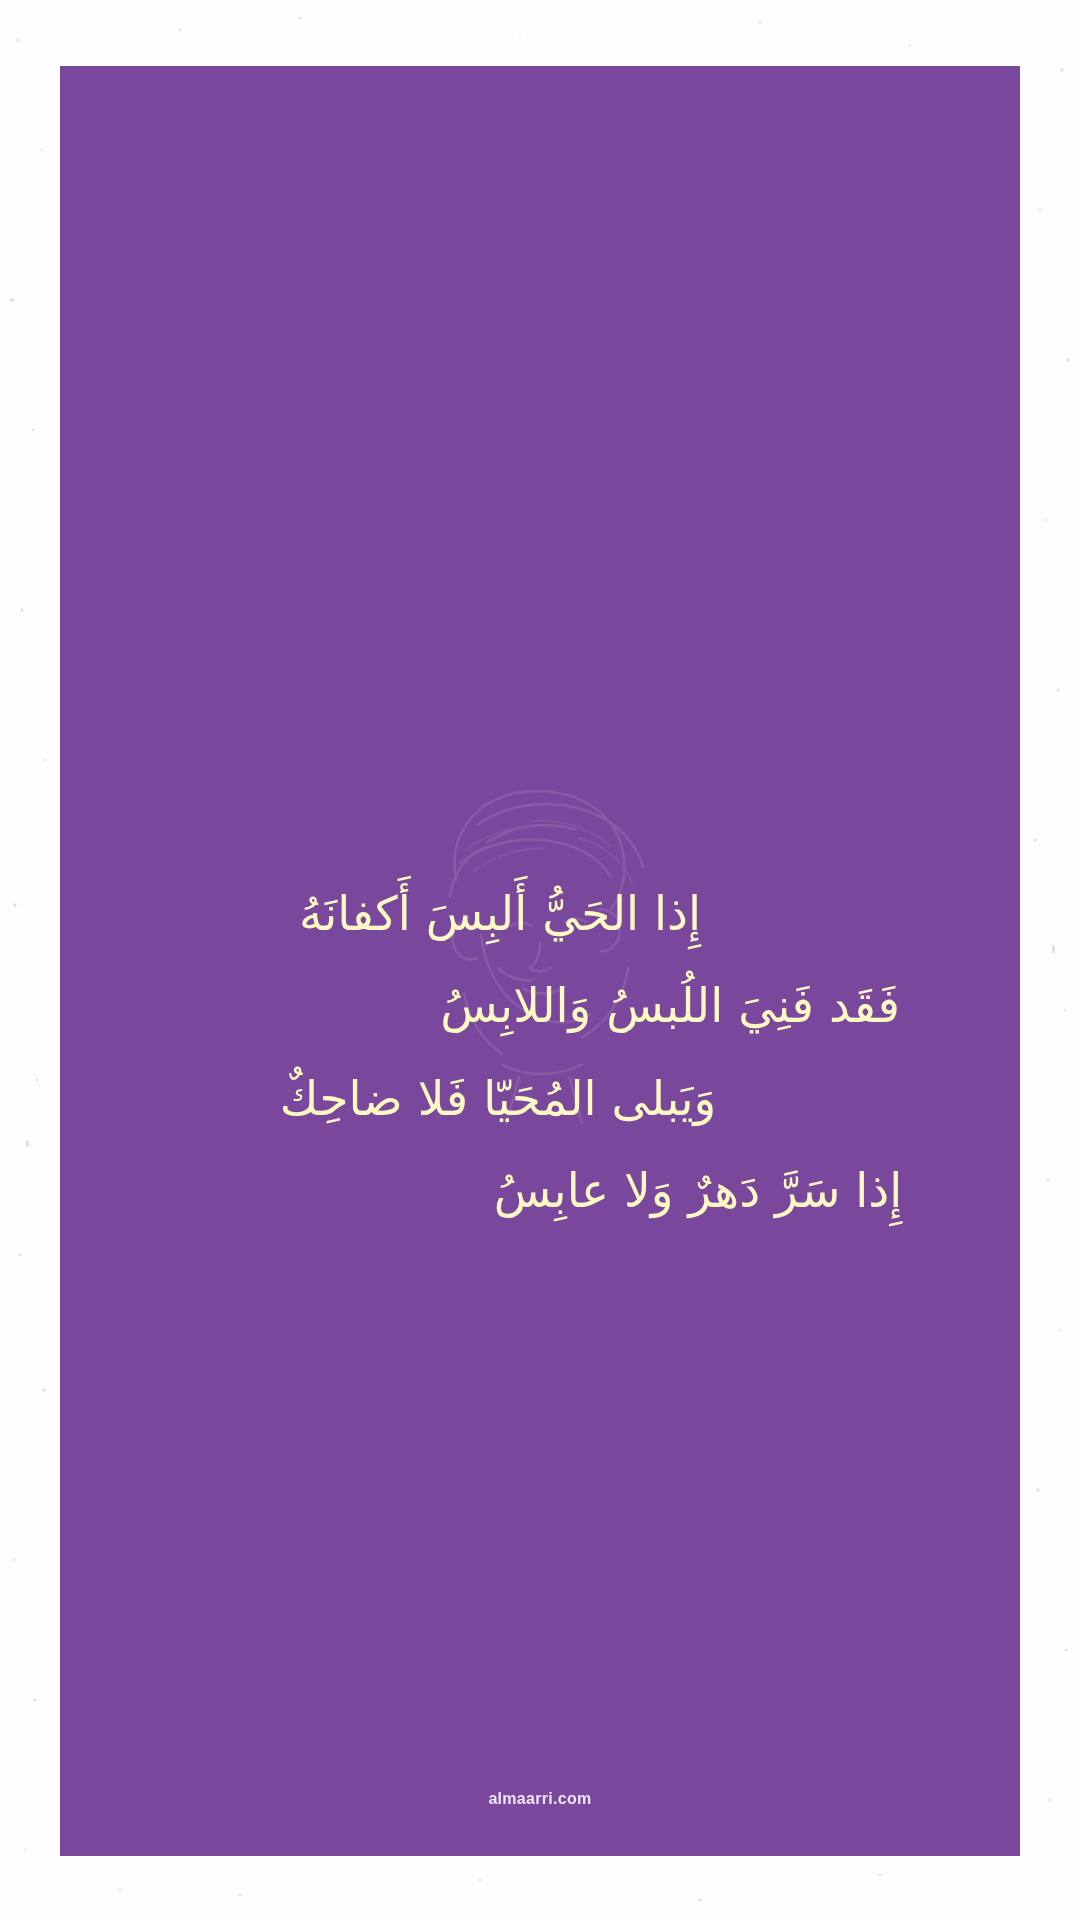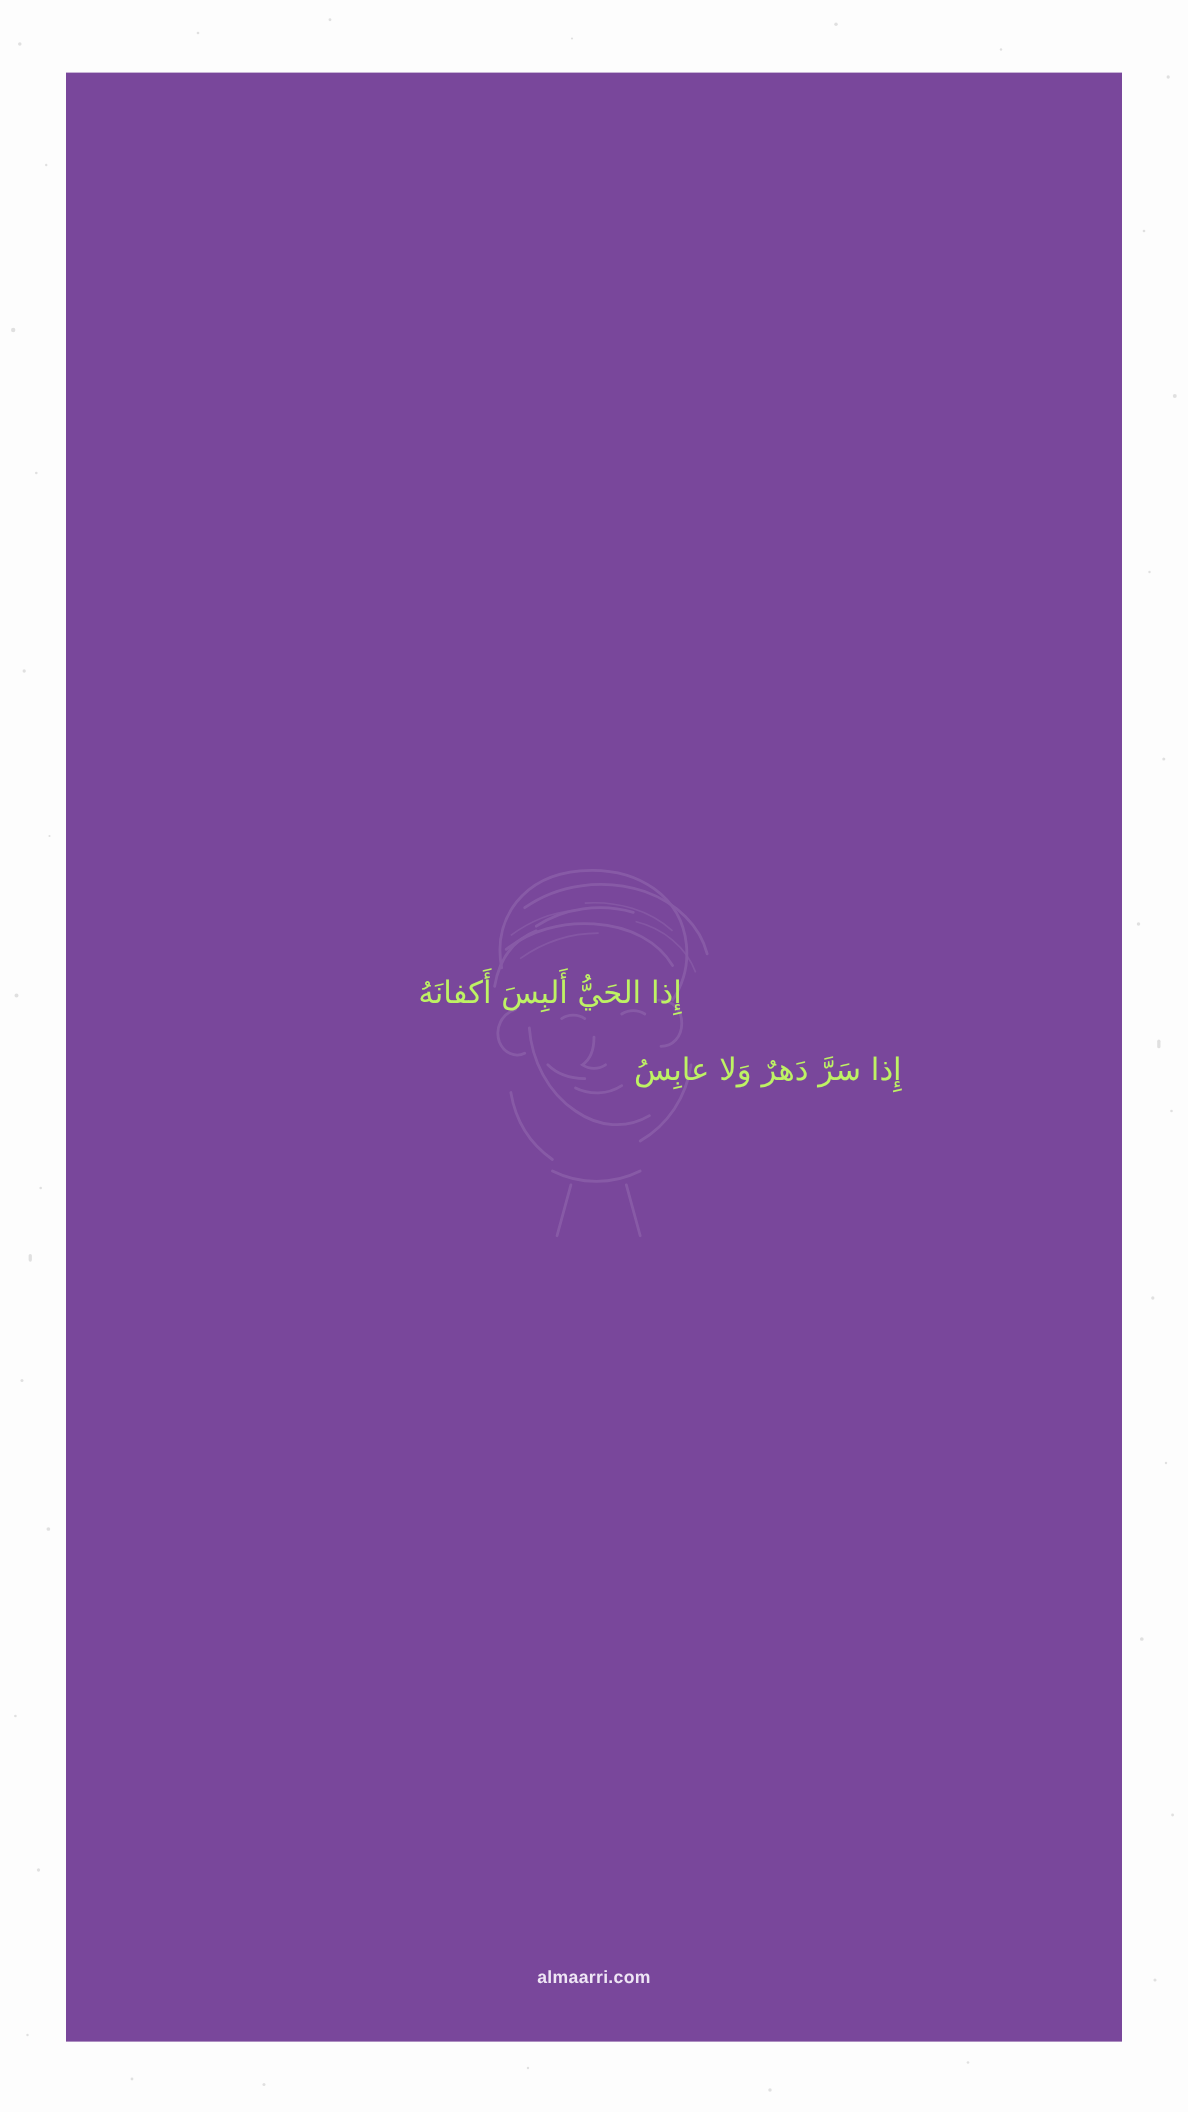--- a/index.html
+++ b/index.html
@@ -53,23 +53,23 @@
     position: absolute;
     left: 0;
     right: 0;
     top: 820px;
     padding: 0 70px;
     text-align: center;
     direction: rtl;
   }
 
   .verse-line {
-    color: #bef264;
+    color: #fef9c3;
     font-family: "DejaVu Sans", sans-serif;
-    font-size: 28px;
+    font-size: 47px;
     line-height: 1.2;
     letter-spacing: 0.5px;
     white-space: nowrap;
   }
 
   .line-wrap { display: block; width: 100%; }
 
   .l1 { margin: 0 0 0 0;   transform: translateX(-40px); }
   .l2 { margin: 36px 0 0 0; transform: translateX(130px); }
   .l3 { margin: 36px 0 0 0; transform: translateX(-42px); }
@@ -168,20 +168,26 @@
         <path d="M96 50c14-1 28 3 38 12"></path>
         <path d="M68 74c10-7 22-11 34-11"></path>
         <path d="M118 58c12 3 22 11 26 22"></path>
       </g>
     </svg>
 
     <div class="verses">
       <div class="line-wrap l1">
         <span class="verse-line">إِذا الحَيُّ أَلبِسَ أَكفانَهُ</span>
       </div>
+      <div class="line-wrap l2">
+        <span class="verse-line">فَقَد فَنِيَ اللُبسُ وَاللابِسُ</span>
+      </div>
+      <div class="line-wrap l3">
+        <span class="verse-line">وَيَبلى المُحَيّا فَلا ضاحِكٌ</span>
+      </div>
       <div class="line-wrap l4">
         <span class="verse-line">إِذا سَرَّ دَهرٌ وَلا عابِسُ</span>
       </div>
     </div>
 
     <div class="footer">
       <span class="footer-text">almaarri.com</span>
     </div>
 
   </div>

